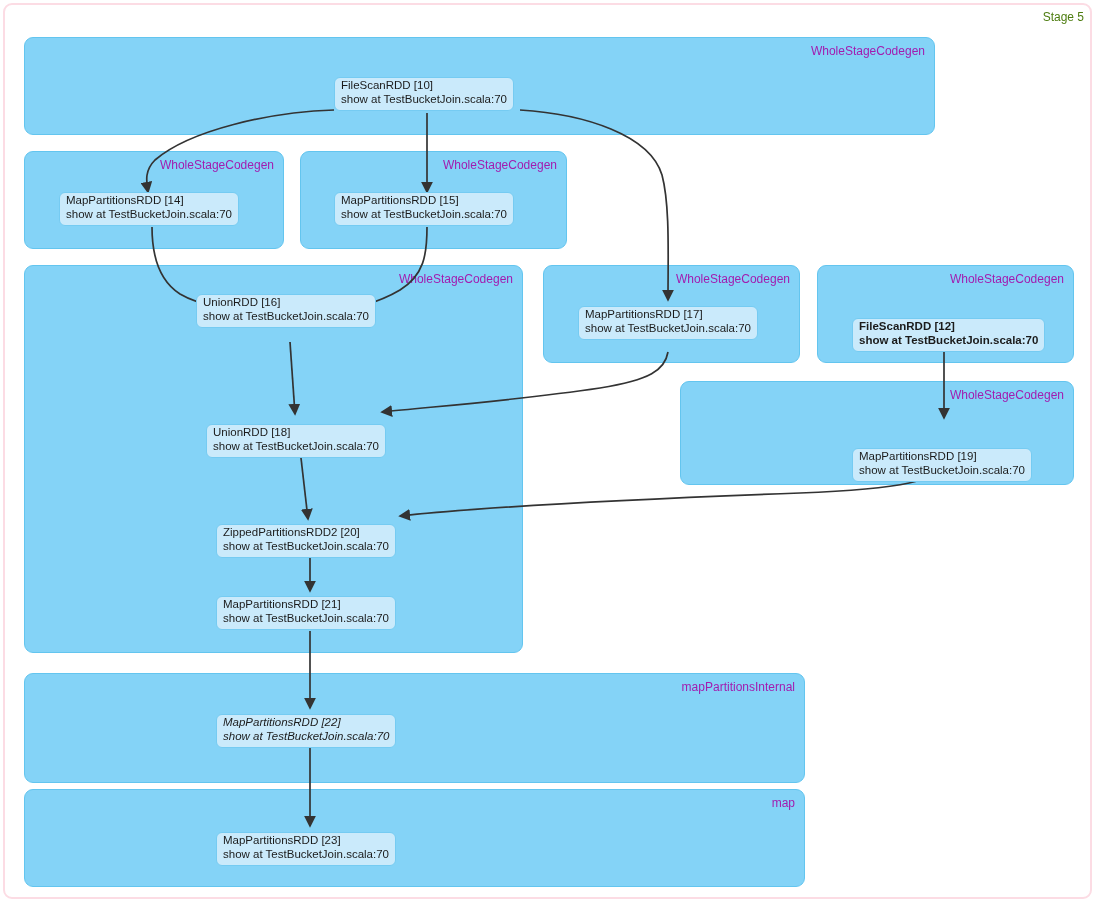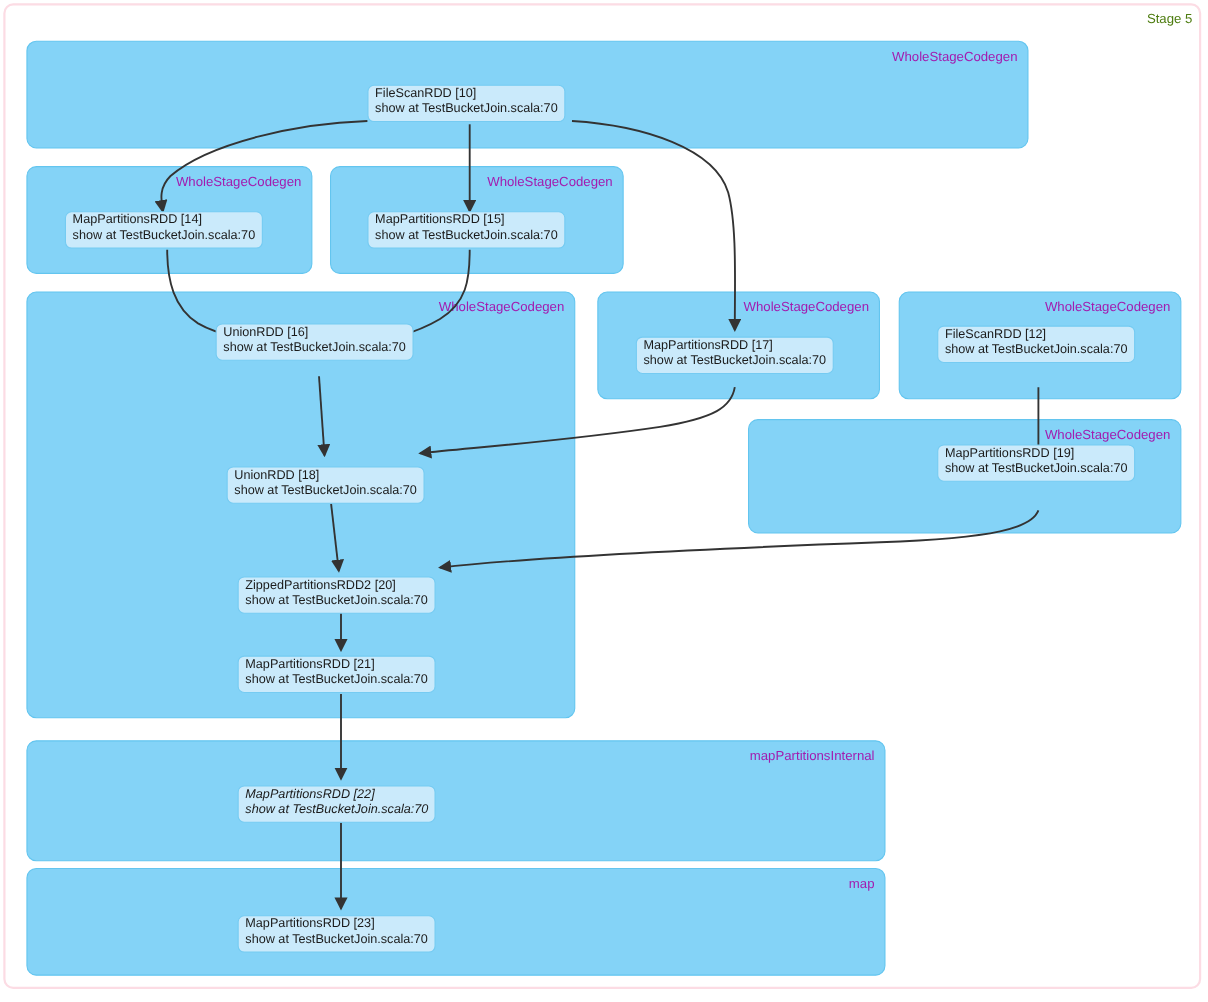--- a/index.html
+++ b/index.html
@@ -181,26 +181,26 @@
   <div class="node" style="left:196px; top:294px;">
     <span class="l1">UnionRDD [16]</span>
     <span class="l2">show at TestBucketJoin.scala:70</span>
   </div>
 
   <div class="node" style="left:578px; top:306px;">
     <span class="l1">MapPartitionsRDD [17]</span>
     <span class="l2">show at TestBucketJoin.scala:70</span>
   </div>
 
-  <div class="node" style="left:852px; top:296px;">
+  <div class="node" style="left:852px; top:318px;font-weight:bold;">
     <span class="l1">FileScanRDD [12]</span>
     <span class="l2">show at TestBucketJoin.scala:70</span>
   </div>
 
-  <div class="node" style="left:852px; top:404px;">
+  <div class="node" style="left:852px; top:448px;">
     <span class="l1">MapPartitionsRDD [19]</span>
     <span class="l2">show at TestBucketJoin.scala:70</span>
   </div>
 
   <div class="node" style="left:206px; top:424px;">
     <span class="l1">UnionRDD [18]</span>
     <span class="l2">show at TestBucketJoin.scala:70</span>
   </div>
 
   <div class="node" style="left:216px; top:524px;">

